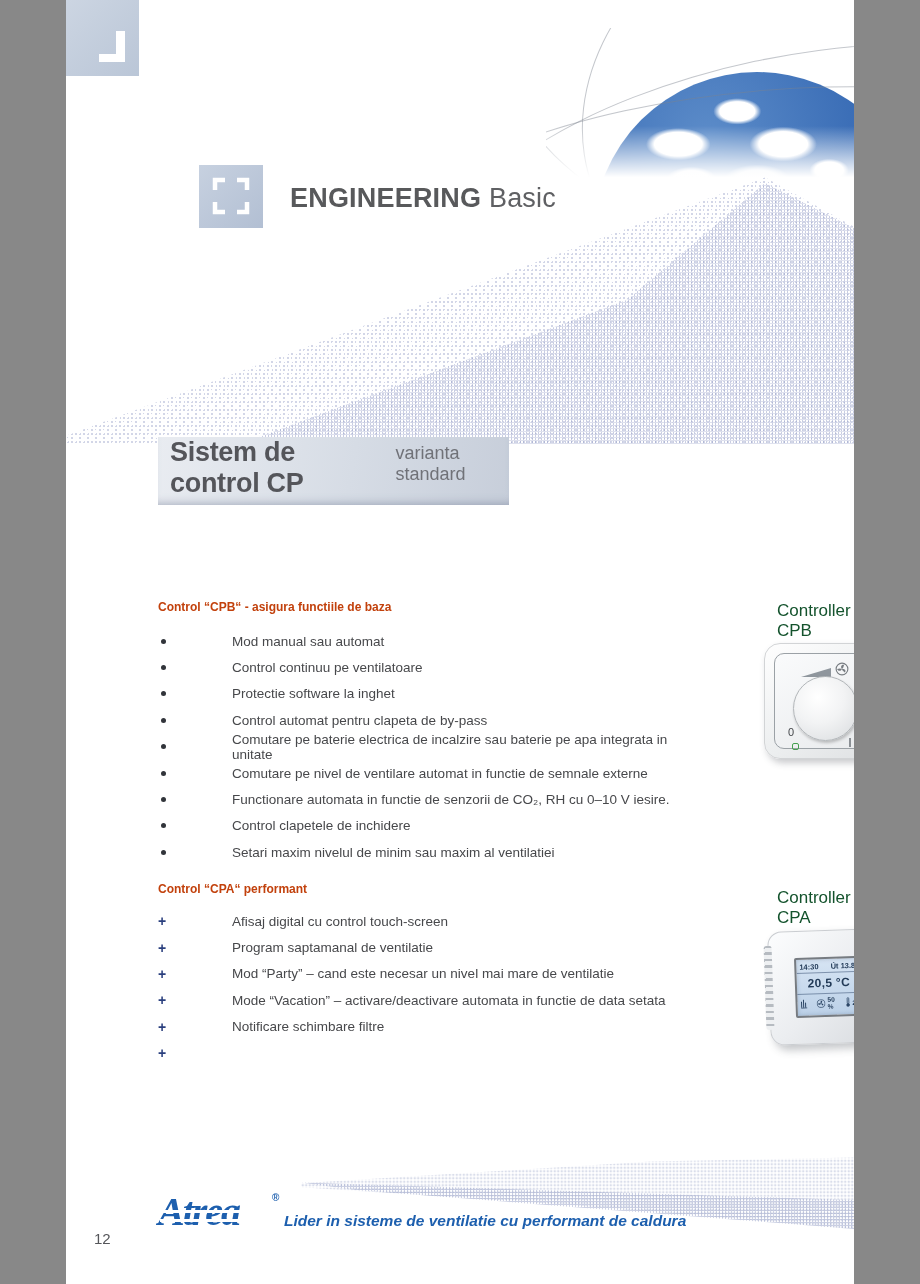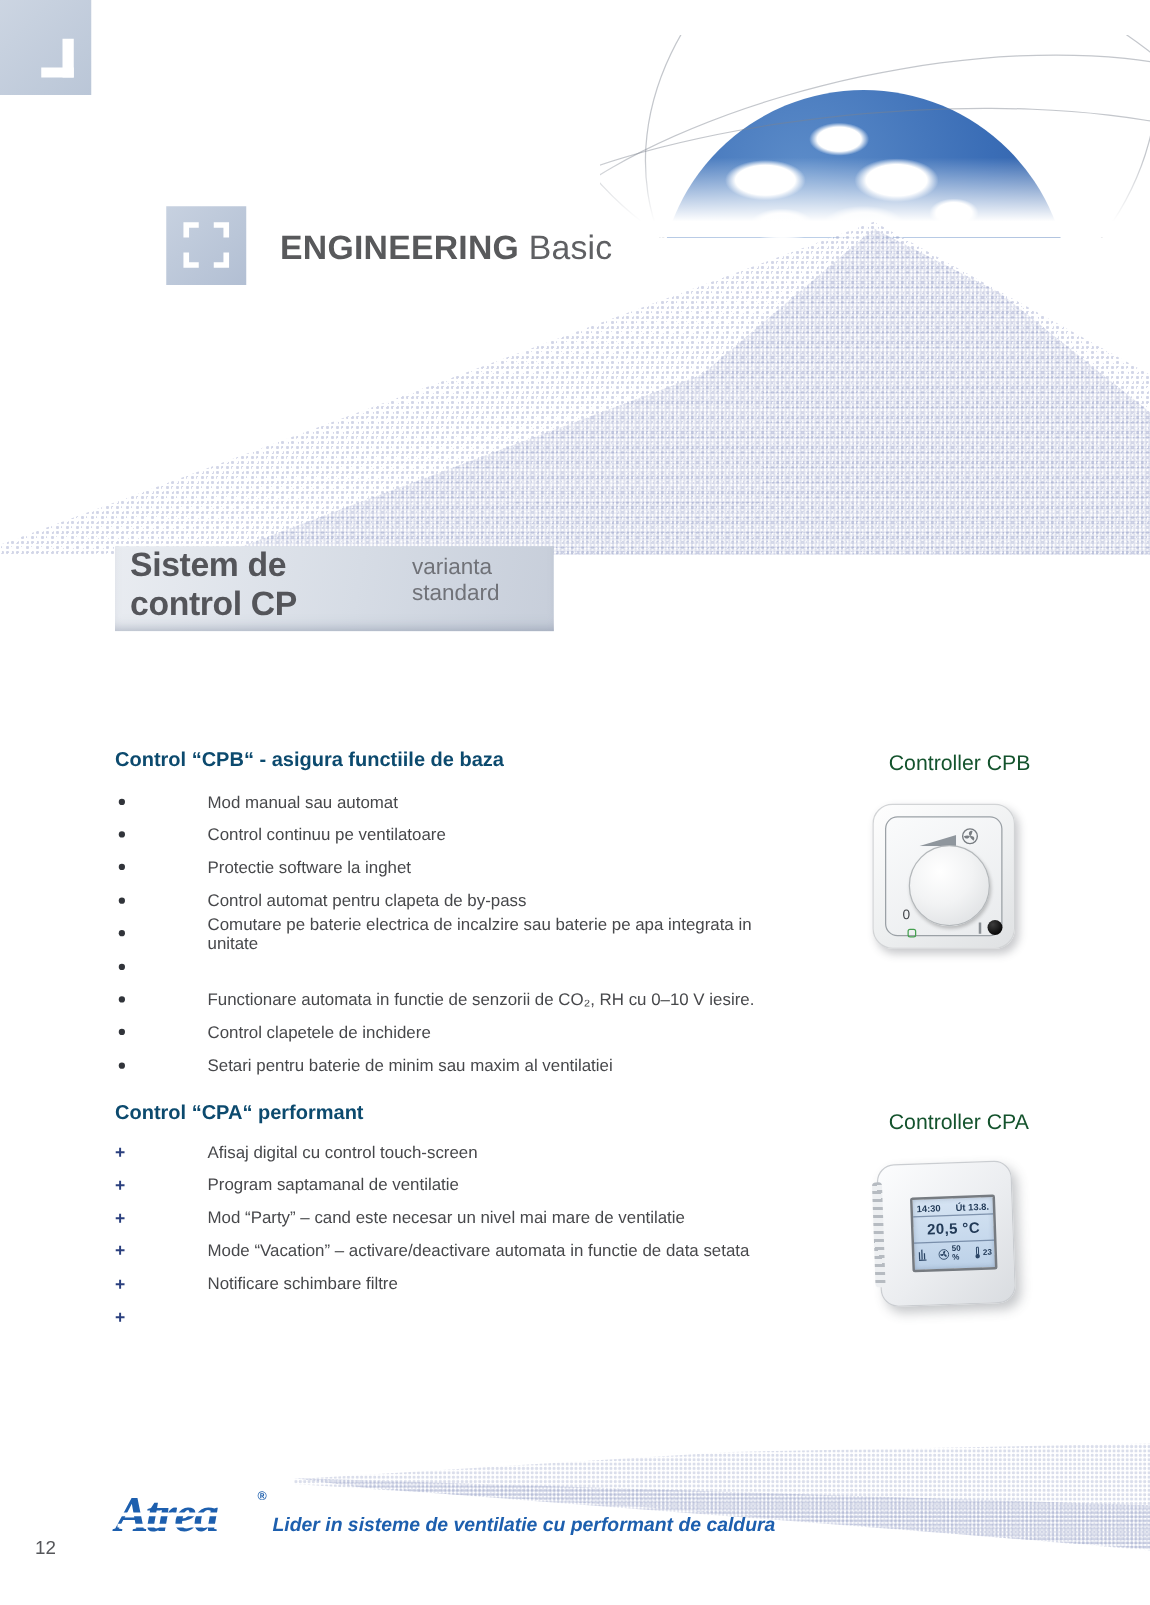--- a/index.html
+++ b/index.html
@@ -1,17 +1,17 @@
 <!DOCTYPE html>
 <html><head>
 <meta charset="utf-8">
 <style>
   html,body{margin:0;padding:0;background:#888;}
   .page{
-    position:relative;width:920px;height:1284px;margin:0 auto;
+    position:relative;width:788px;height:1284px;margin:0 auto;
     background:#ffffff;overflow:hidden;
     font-family:"Liberation Sans","DejaVu Sans",sans-serif;
     -webkit-font-smoothing:antialiased;
   }
   
   .corner-square{
     position:absolute;left:0;top:0;width:73px;height:76px;
     background:linear-gradient(135deg,#ccd5e2 0%,#bac6d7 100%);
   }
   .corner-l-v{position:absolute;left:50px;top:31px;width:9px;height:31px;background:#fff;}
@@ -71,21 +71,21 @@
   .banner{
     position:absolute;left:92px;top:437px;width:351px;height:68px;z-index:5;
     background:linear-gradient(100deg,#e9ecf1 0%,#d6dce5 55%,#c7ceda 100%);
     box-shadow:inset 0 -8px 10px -7px rgba(110,120,145,.55);
     display:flex;padding-left:12px;box-sizing:border-box;
   }
   .banner .b{font-size:27px;font-weight:bold;color:#54555a;letter-spacing:-.3px;}
   .banner .l{font-size:18px;color:#707278;margin-left:9px;padding-top:6px;}
 
   
-  .sec-heading{position:absolute;left:92px;z-index:4;font-size:16px;font-weight:bold;color:#0c4a6e;}
+  .sec-heading{position:absolute;left:92px;z-index:4;font-size:12px;font-weight:bold;color:#c2410c;}
   .cpb-heading{top:600px;}
   .cpa-heading{top:882px;}
   .ctl-label{position:absolute;z-index:4;font-size:17px;font-weight:normal;color:#14532d;}
   .cpb-label{left:711px;top:601px;}
   .cpa-label{left:711px;top:888px;}
 
   ul.feat{position:absolute;left:92px;z-index:4;margin:0;padding:0;list-style:none;width:540px;}
   .cpb-list{top:628px;}
   .cpa-list{top:908px;}
   ul.feat li{height:26.4px;display:flex;align-items:center;font-size:13.5px;color:#47484b;gap:48px;}
@@ -232,32 +232,33 @@
     <li>
         <span class="dot"></span>
         <span>Control automat pentru clapeta de by-pass</span>
       </li>
     <li>
         <span class="dot"></span>
         <span>Comutare pe baterie electrica de incalzire sau baterie pe apa integrata in unitate</span>
       </li>
     <li>
         <span class="dot"></span>
+        <span>Comutare pe nivel de ventilare automat in functie de semnale externe</span>
       </li>
     <li>
         <span class="dot"></span>
         <span>Functionare automata in functie de senzorii de CO₂, RH cu 0–10 V iesire.</span>
       </li>
     <li>
         <span class="dot"></span>
         <span>Control clapetele de inchidere</span>
       </li>
     <li>
         <span class="dot"></span>
-        <span>Setari pentru baterie de minim sau maxim al ventilatiei</span>
+        <span>Setari maxim nivelul de minim sau maxim al ventilatiei</span>
       </li>
   </ul>
 
   <div class="ctl-label cpb-label">Controller CPB</div>
 
   <div class="cpb-device">
     <div class="cpb-plate">
       <div class="cpb-ramp"></div>
       <svg class="cpb-fan" width="14" height="14" viewBox="0 0 20 20">
         <circle cx="10" cy="10" r="8.4" fill="none" stroke="#787d82" stroke-width="1.6"></circle>

